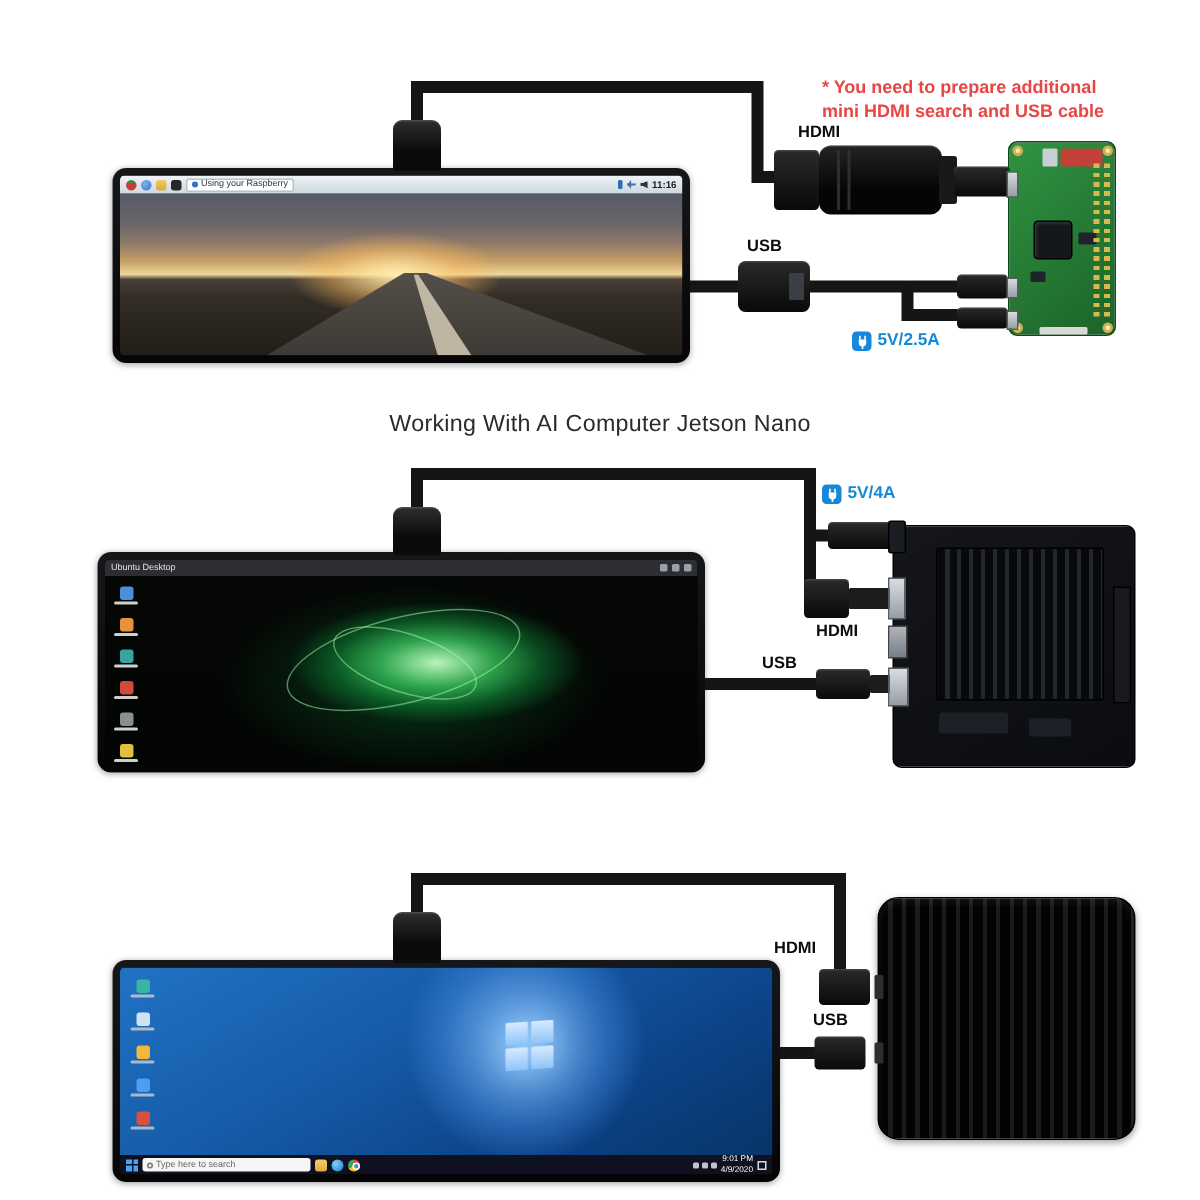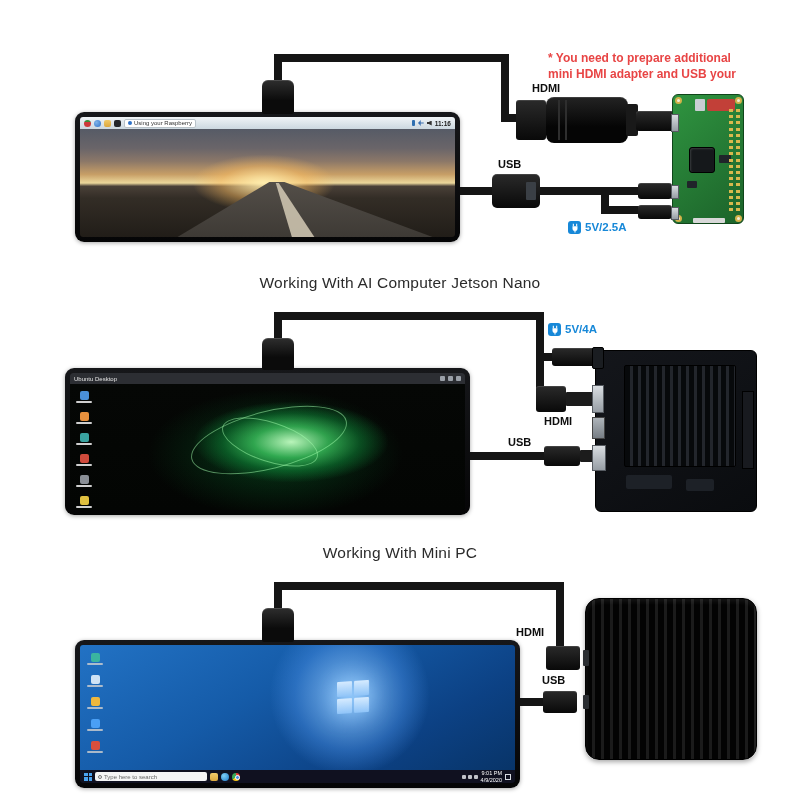--- a/index.html
+++ b/index.html
@@ -75,25 +75,24 @@
   .t3tray span{width:4px;height:4px;background:#dfe3e8;opacity:.85;border-radius:1px;flex:none}
   .t3time{font-size:5.5px;line-height:1.2;color:#fff;text-align:right;flex:none}
   .t3ac{width:6px;height:6px;border:1px solid #d8dce2;flex:none}
 </style>
 </head>
 <body>
 
 <div class="canvas">
 
   <div class="abs title" style="top:274px">Working With AI Computer Jetson Nano</div>
-  <div class="abs title" style="top:544px">Working With Mini PC</div>
 
   <div class="abs" style="left:548px;top:50px">
     <div class="note">* You need to prepare additional</div>
-    <div class="note">mini HDMI adapter and USB your</div>
+    <div class="note">mini HDMI search and USB cable</div>
   </div>
 
   <div class="abs bezel" style="left:75px;top:112px;width:385px;height:130px">
     <div class="screen">
       <div class="taskbar1">
         <span class="ic rasp"></span>
         <span class="ic globe"></span>
         <span class="ic fold"></span>
         <span class="ic term"></span>
         <span class="pill">

